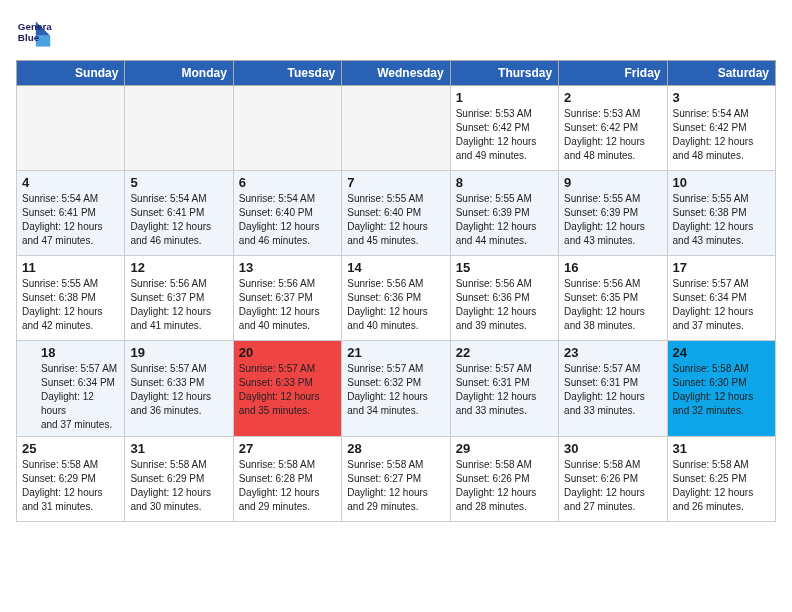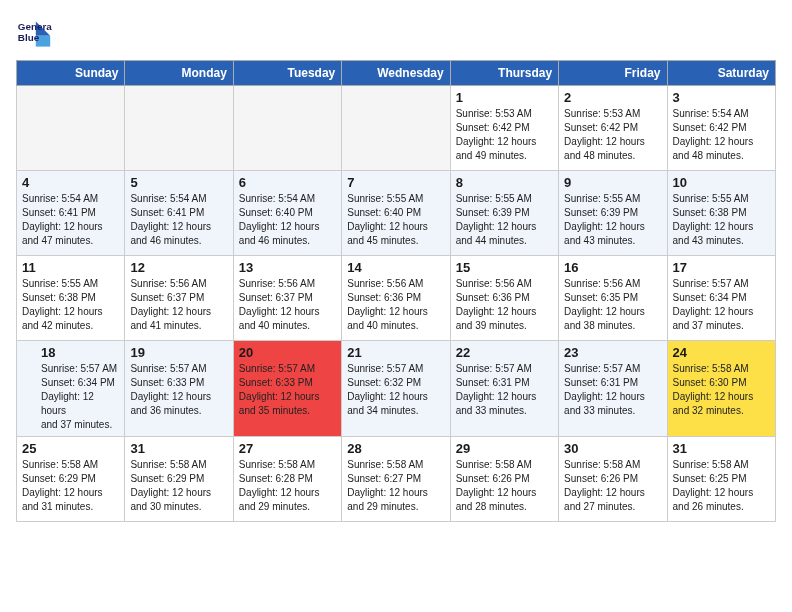--- a/index.html
+++ b/index.html
@@ -278,21 +278,21 @@
 Daylight: 12 hours
 and 33 minutes.</div>
         </td>
         <td style="background: rgb(240, 244, 251);">
           <span class="day-num">23</span>
           <div class="day-info" style="white-space: pre-line;">Sunrise: 5:57 AM
 Sunset: 6:31 PM
 Daylight: 12 hours
 and 33 minutes.</div>
         </td>
-        <td style="background: #fde047;">
+        <td style="background: #0ea5e9;">
           <span class="day-num">24</span>
           <div class="day-info" style="white-space: pre-line;">Sunrise: 5:58 AM
 Sunset: 6:30 PM
 Daylight: 12 hours
 and 32 minutes.</div>
         </td>
       </tr>
       <tr class="week-row">
         <td>
           <span class="day-num">25</span>

